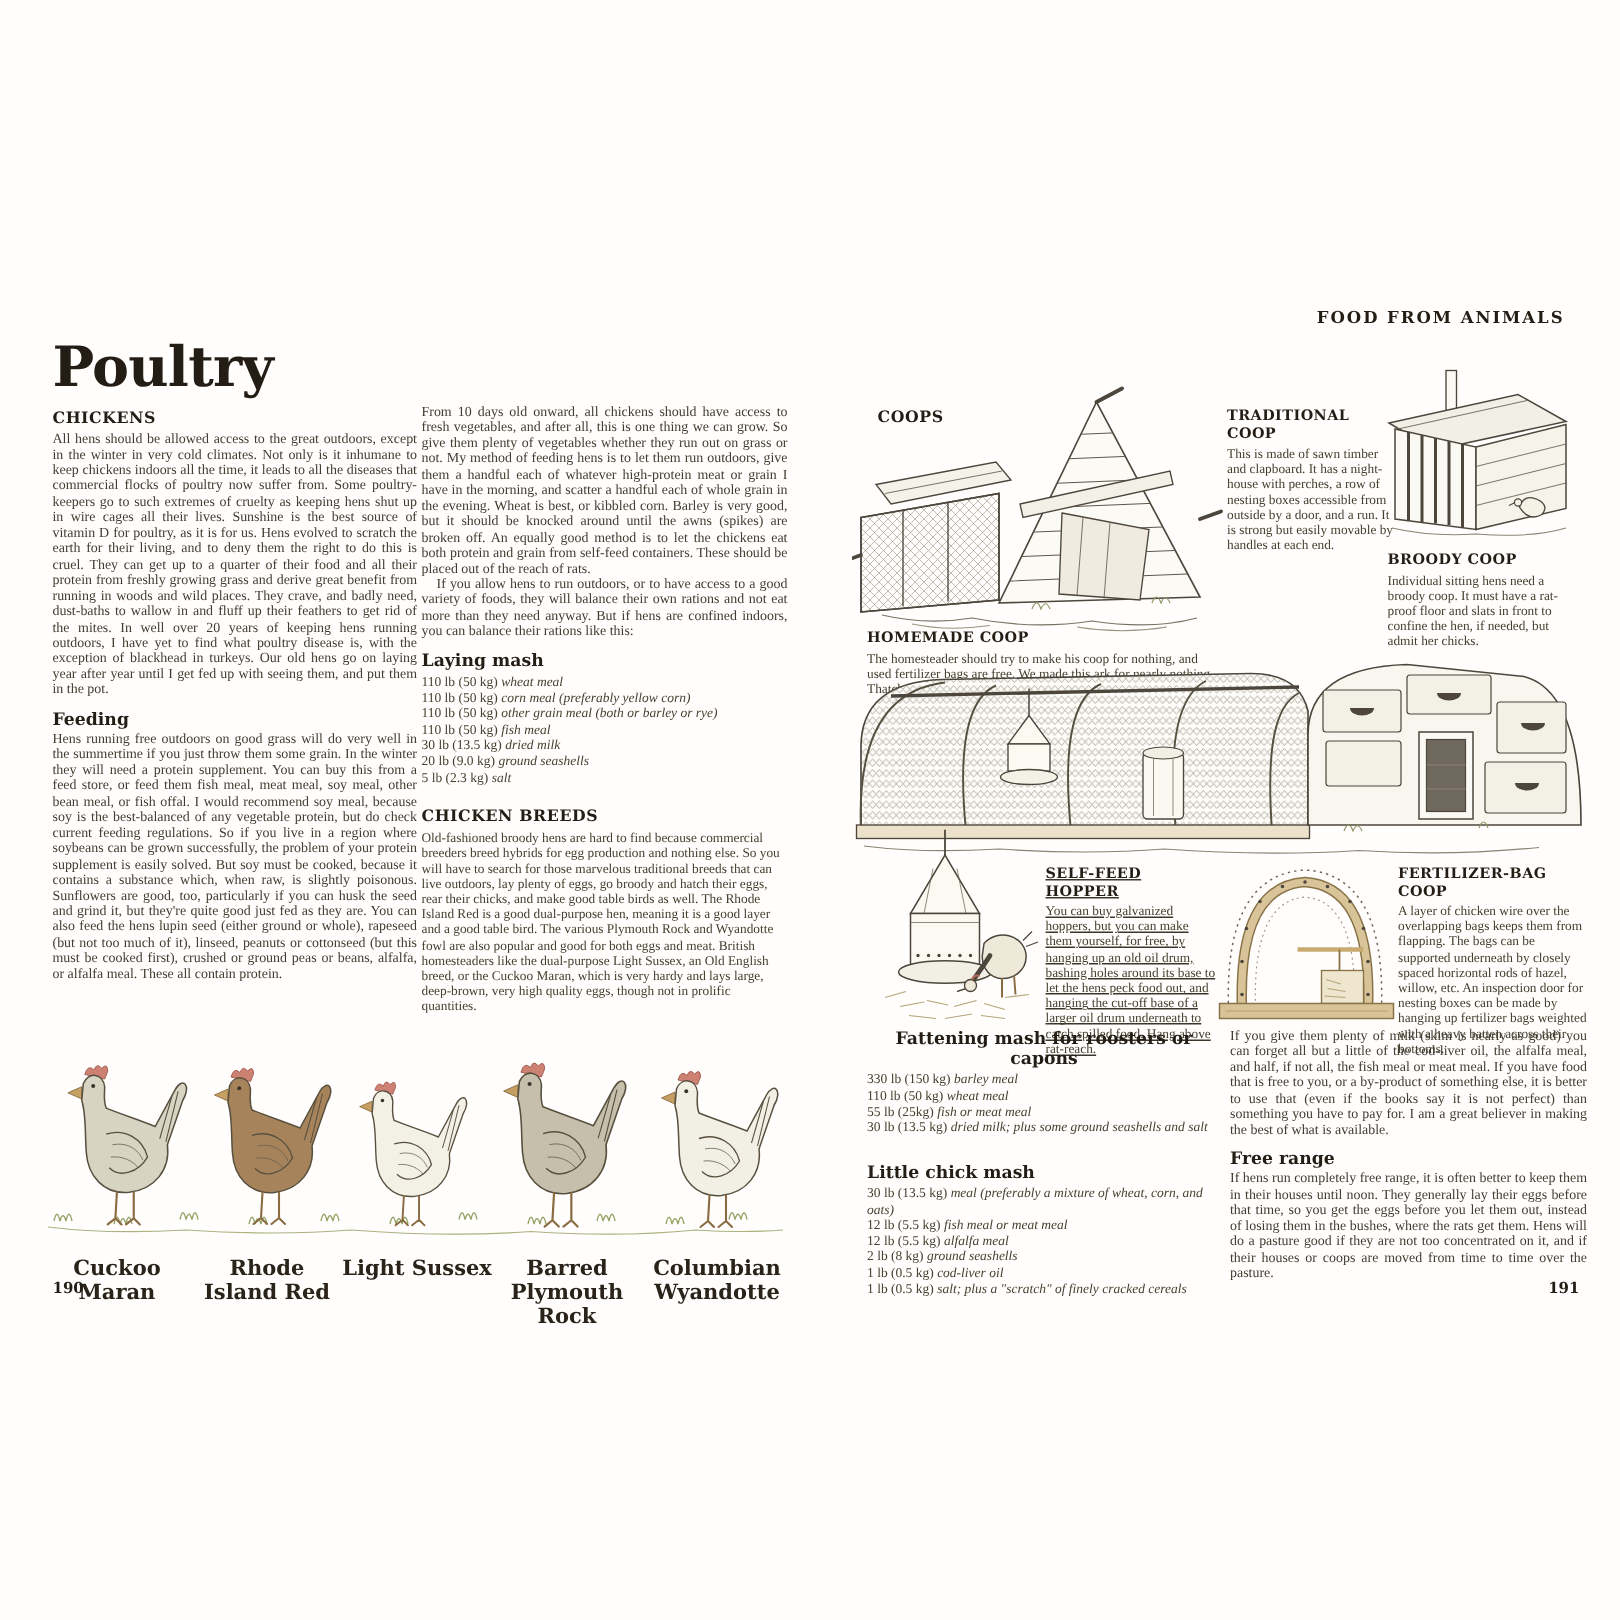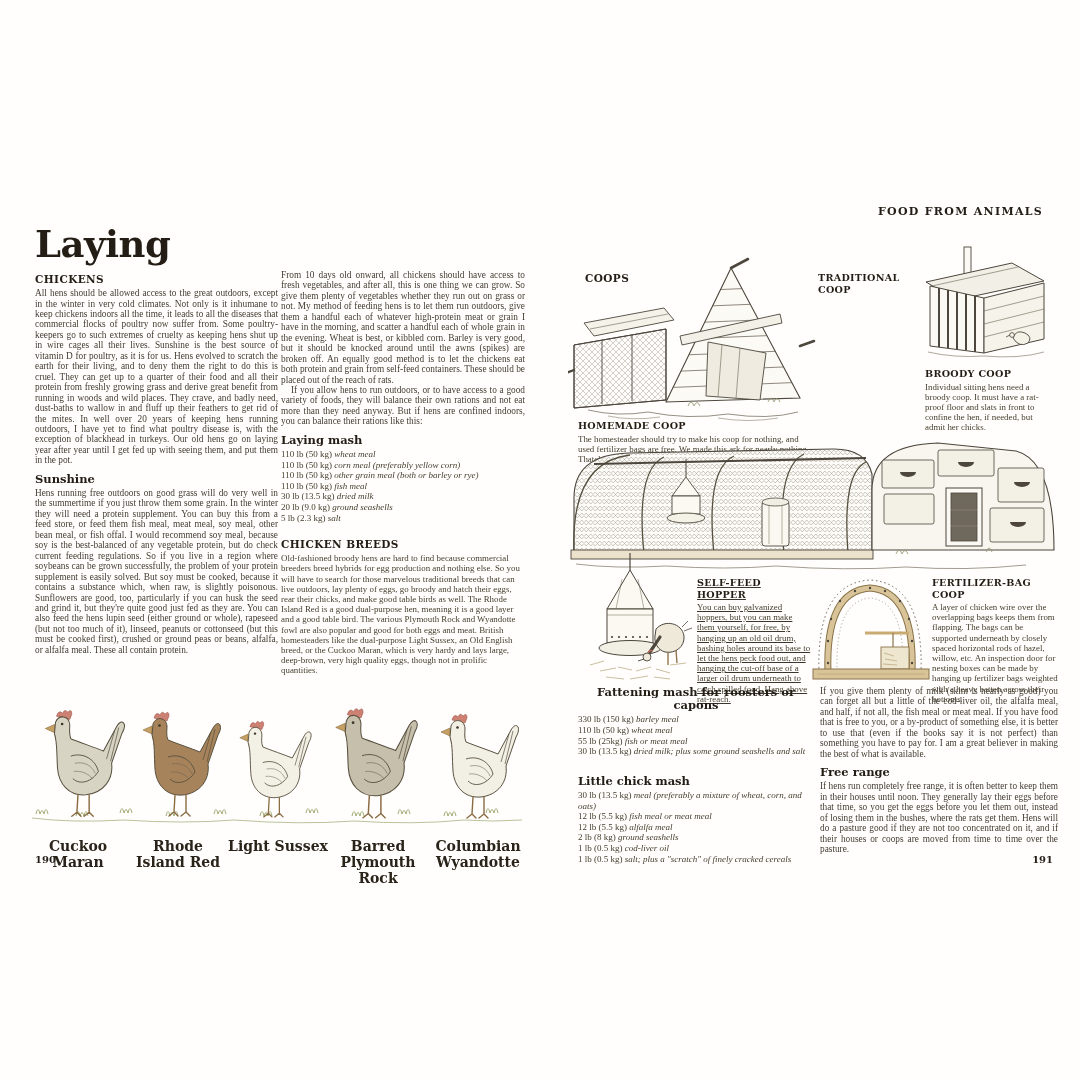--- a/index.html
+++ b/index.html
@@ -47,26 +47,26 @@
   } .gap10{height:10px;} .gap14{height:14px;}
   svg{display:block;}
 </style>
 </head>
 <body>
 
 <div id="canvas">
 
   <div>
 
-    <h1 class="abs page-title" style="left:35px;top:226px;">Laying</h1>
+    <h1 class="abs page-title" style="left:35px;top:226px;">Poultry</h1>
 
     <div class="abs" style="left:35px;top:273px;width:243px;">
       <h3 class="sc-head">CHICKENS</h3>
       <p class="body-text">All hens should be allowed access to the great outdoors, except in the winter in very cold climates. Not only is it inhumane to keep chickens indoors all the time, it leads to all the diseases that commercial flocks of poultry now suffer from. Some poultry-keepers go to such extremes of cruelty as keeping hens shut up in wire cages all their lives. Sunshine is the best source of vitamin D for poultry, as it is for us. Hens evolved to scratch the earth for their living, and to deny them the right to do this is cruel. They can get up to a quarter of their food and all their protein from freshly growing grass and derive great benefit from running in woods and wild places. They crave, and badly need, dust-baths to wallow in and fluff up their feathers to get rid of the mites. In well over 20 years of keeping hens running outdoors, I have yet to find what poultry disease is, with the exception of blackhead in turkeys. Our old hens go on laying year after year until I get fed up with seeing them, and put them in the pot.</p>
-      <h4 class="sub-head">Sunshine</h4>
+      <h4 class="sub-head">Feeding</h4>
       <p class="body-text">Hens running free outdoors on good grass will do very well in the summertime if you just throw them some grain. In the winter they will need a protein supplement. You can buy this from a feed store, or feed them fish meal, meat meal, soy meal, other bean meal, or fish offal. I would recommend soy meal, because soy is the best-balanced of any vegetable protein, but do check current feeding regulations. So if you live in a region where soybeans can be grown successfully, the problem of your protein supplement is easily solved. But soy must be cooked, because it contains a substance which, when raw, is slightly poisonous. Sunflowers are good, too, particularly if you can husk the seed and grind it, but they're quite good just fed as they are. You can also feed the hens lupin seed (either ground or whole), rapeseed (but not too much of it), linseed, peanuts or cottonseed (but this must be cooked first), crushed or ground peas or beans, alfalfa, or alfalfa meal. These all contain protein.</p>
     </div>
 
     <div class="abs" style="left:281px;top:270px;width:244px;">
       <p class="body-text">From 10 days old onward, all chickens should have access to fresh vegetables, and after all, this is one thing we can grow. So give them plenty of vegetables whether they run out on grass or not. My method of feeding hens is to let them run outdoors, give them a handful each of whatever high-protein meat or grain I have in the morning, and scatter a handful each of whole grain in the evening. Wheat is best, or kibbled corn. Barley is very good, but it should be knocked around until the awns (spikes) are broken off. An equally good method is to let the chickens eat both protein and grain from self-feed containers. These should be placed out of the reach of rats.</p>
       <p class="body-text indent">If you allow hens to run outdoors, or to have access to a good variety of foods, they will balance their own rations and not eat more than they need anyway. But if hens are confined indoors, you can balance their rations like this:</p>
       <h4 class="sub-head">Laying mash</h4>
       <div class="recipe">
           <div class="recipe-line"><span class="qty">110 lb (50 kg) </span><span class="ing">wheat meal</span></div>
           <div class="recipe-line"><span class="qty">110 lb (50 kg) </span><span class="ing">corn meal (preferably yellow corn)</span></div>
@@ -178,20 +178,21 @@
       <path d="M154,95 L150,147 M172,98 L168,149" stroke="#6b6452" stroke-width="0.6"></path>
 
       <path d="M163,18 L180,9" stroke="#4c463c" stroke-width="2.6" stroke-linecap="round"></path>
       <path d="M232,96 L246,91" stroke="#4c463c" stroke-width="2.6" stroke-linecap="round"></path>
 
       <path d="M120,156 q3,-8 6,0 q3,-7 6,0 M200,152 q3,-8 6,0 q3,-7 6,0" fill="none" stroke="#8d9668" stroke-width="0.8"></path>
     </svg>
 
     <div class="abs" style="left:818px;top:272px;width:113px;">
       <h4 class="cap-title">TRADITIONAL COOP</h4>
+      <p class="cap-text">This is made of sawn timber and clapboard. It has a night-house with perches, a row of nesting boxes accessible from outside by a door, and a run. It is strong but easily movable by handles at each end.</p>
     </div>
 
     <svg class="abs" style="left:920px;top:246px;" width="134" height="118" viewBox="0 0 134 118">
 
       <rect x="44" y="1" width="7" height="38" fill="#fbf9f3" stroke="#4c463c" stroke-width="0.9"></rect>
 
       <path d="M6,36 L92,17 L124,35 L36,54 Z" fill="#f2efe6" stroke="#4c463c" stroke-width="1"></path>
       <path d="M12,40 L98,21" stroke="#6b6452" stroke-width="0.6"></path>
 
       <path d="M10,40 L64,52 L64,107 L10,100 Z" fill="#fbf9f3" stroke="#4c463c" stroke-width="1"></path>

